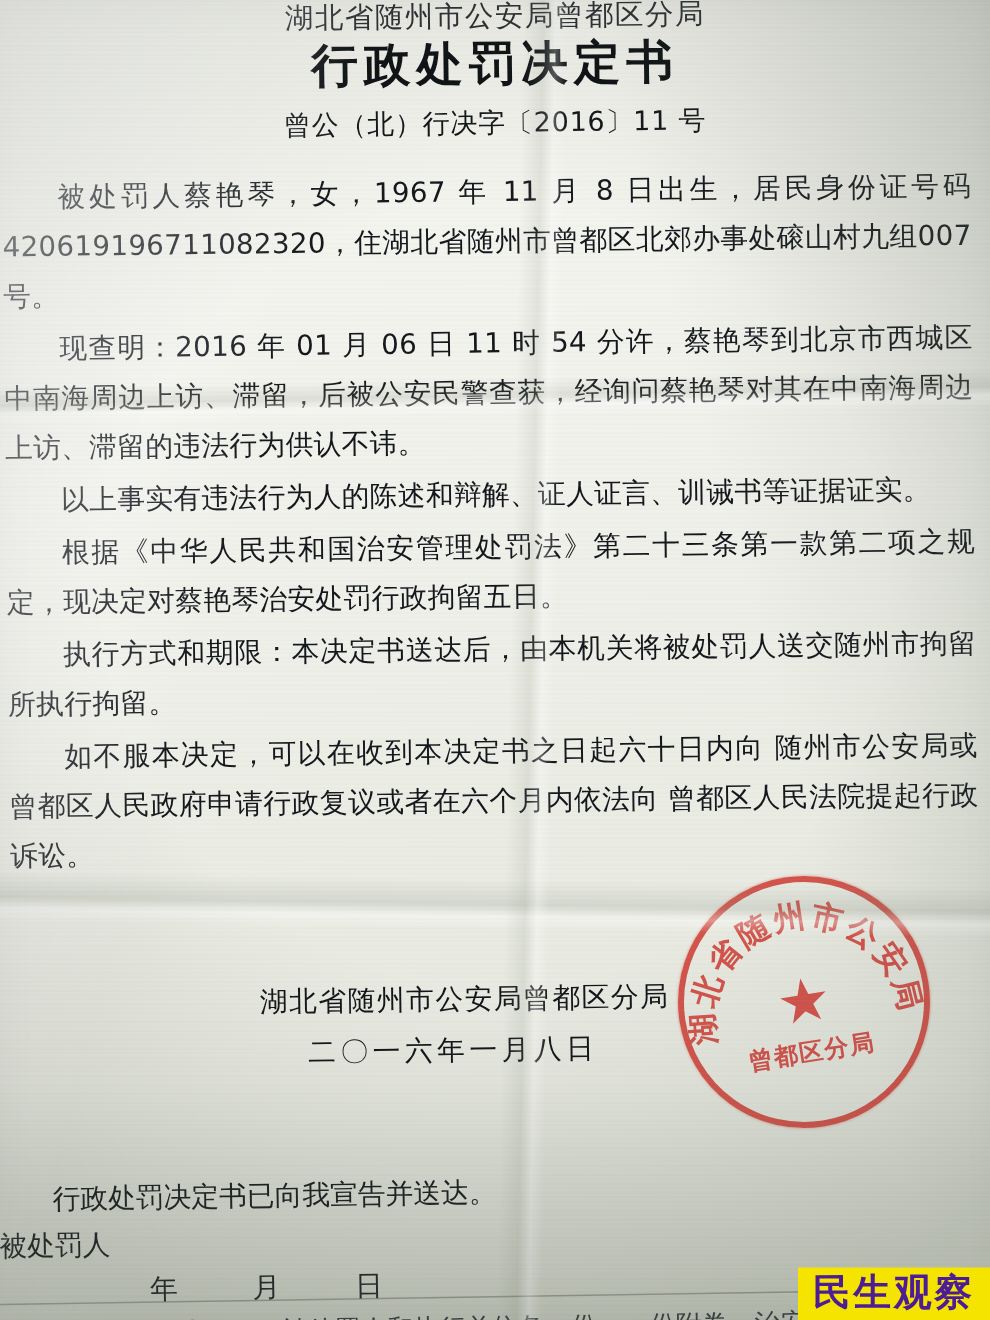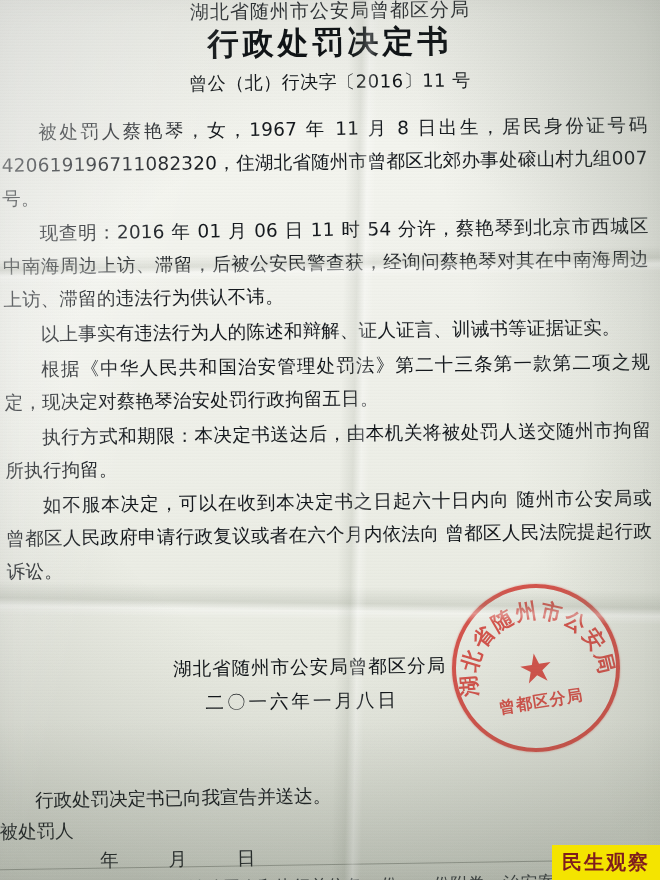--- a/index.html
+++ b/index.html
@@ -234,22 +234,22 @@
     letter-spacing: 1px;
     font-weight: bold;
   }
 
   
   .badge {
     position: absolute;
     right: 0px;
     bottom: 0px;
     background: #f4e400;
-    color: #7f1d1d;
-    font-size: 20px;
+    color: #4c1d95;
+    font-size: 25px;
     font-weight: bold;
     letter-spacing: 2px;
     padding: 4px 10px 5px 10px;
     line-height: 26px;
     font-family: "DejaVu Sans", sans-serif;
   }
 
   
   .grain {
     position: absolute;

